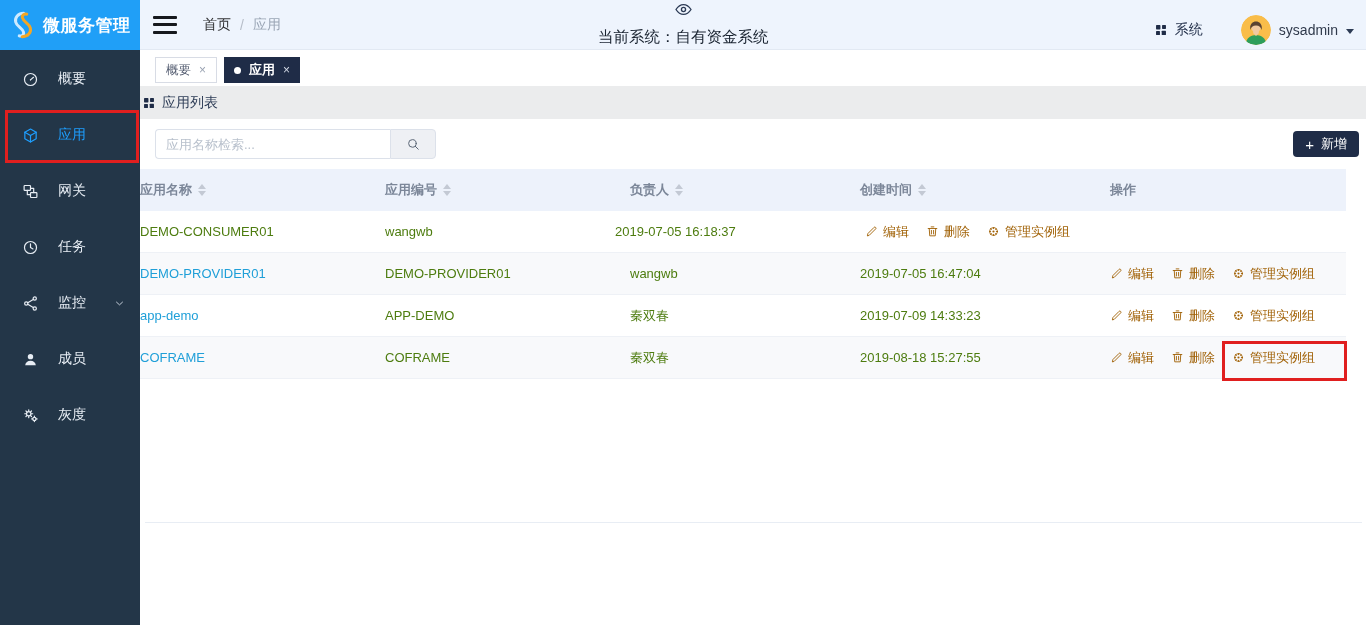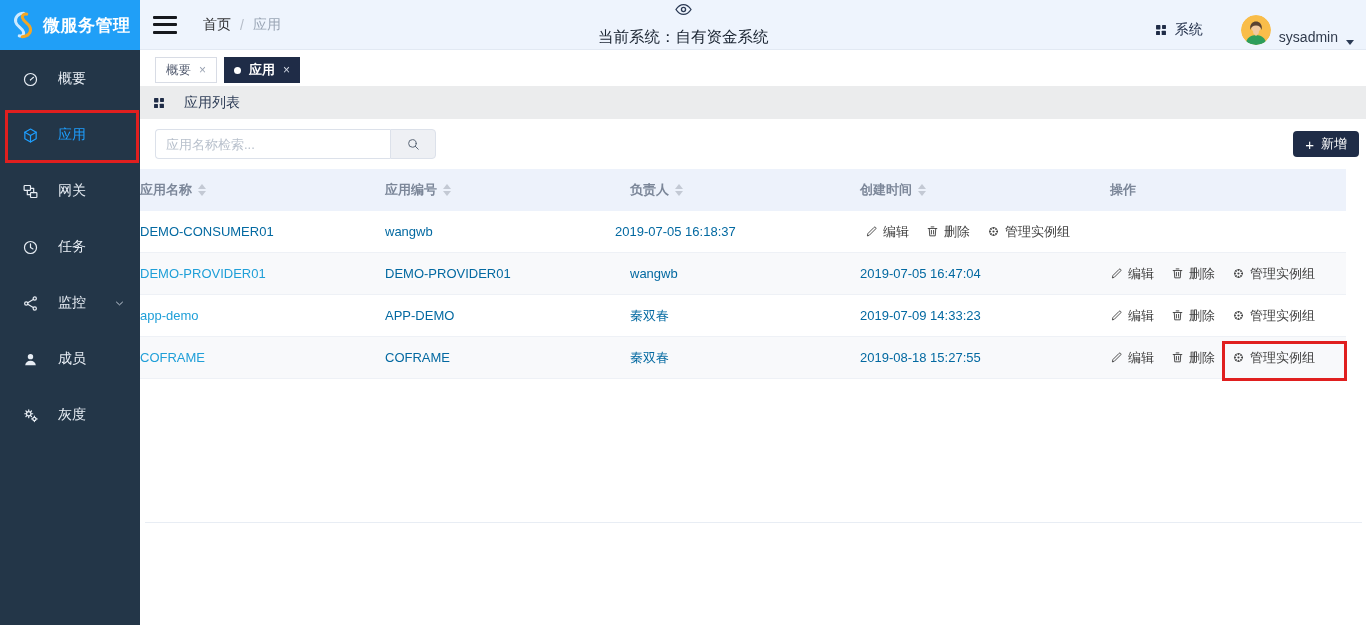--- a/index.html
+++ b/index.html
@@ -30,42 +30,42 @@
   .breadcrumb { margin-left:26px; font-size:14px; display:flex; gap:9px; align-items:center; }
   .bc-home { color:#303133; cursor:pointer; }
   .bc-sep { color:#b6bdc8; }
   .bc-cur { color:#9aa5b5; }
   .cur-sys { position:absolute; left:458px; top:0; height:50px; display:flex; align-items:center; gap:8px;
              color:#18222f; font-size:15.5px; font-weight:500;flex-direction:column; }
   .cur-sys .icn { width:19px; height:19px; color:#2c3b55; }
   .hdr-right { margin-left:auto; display:flex; align-items:center; padding-right:12px;margin-top:11px; }
   .sys-menu { display:flex; align-items:center; gap:7px; color:#1f2c47; font-size:14px; cursor:pointer; }
   .sys-menu .icn { width:14px; height:14px; }
-  .user-box { display:flex; align-items:flex-end; gap:8px; margin-left:38px; cursor:pointer; }
+  .user-box { display:flex; align-items:center; gap:8px; margin-left:38px; cursor:pointer; }
   .avatar { width:30px; height:30px; border-radius:50%; overflow:hidden; flex:none; }
   .avatar svg { width:100%; height:100%; display:block; }
   .username { color:#303a4c; font-size:14px; }
   .caret { width:0; height:0; border-left:4.5px solid transparent; border-right:4.5px solid transparent;
            border-top:5px solid #2c3b55; margin-top:2px; }
 
   
   .tabs-bar { position:absolute; left:140px; top:51px; width:1226px; height:35px; background:#fff;
               display:flex; align-items:flex-start; padding:6px 0 0 15px; gap:7px; }
   .tab { height:26px; display:inline-flex; align-items:center; gap:8px; padding:0 10px;
          font-size:12.5px; cursor:pointer; }
   .tab.inactive { background:#fff; border:1px solid #d8dce5; color:#515a6e; }
   .tab.inactive .tab-x { color:#9aa3b2; }
   .tab.active { background:#1f2c47; color:#fff; font-weight:bold; font-size:13px; }
   .tab.active .tab-x { color:#d3dae6; font-weight:normal; }
   .tab-dot { width:7px; height:7px; border-radius:50%; background:#fff; }
   .tab-x { font-size:12px; line-height:1; cursor:pointer; }
 
   
   .section-bar { position:absolute; left:140px; top:86px; width:1226px; height:33px; background:#ebeced;
-                 display:flex; align-items:center; padding-left:12px; gap:18px; }
+                 display:flex; align-items:center; padding-left:2px; gap:6px; }
   .section-bar .icn { width:14px; height:14px; color:#1f2c47; }
   .section-title { color:#2c3b55; font-size:14px; }
 
   
   .toolbar { position:absolute; left:140px; top:119px; width:1226px; height:50px; background:#fff; }
   .search-wrap { position:absolute; left:15px; top:10px; display:flex; }
   .search-input { width:235px; height:30px; border:1px solid #dce1ea; border-right:none;
                   border-radius:4px 0 0 4px; padding:0 10px; font-size:13px; color:#47506b;
                   outline:none; font-family:inherit; }
   .search-input::placeholder { color:#b8c0cc; }
@@ -83,24 +83,24 @@
   .t-head { height:42px; background:#edf2fb; display:flex; align-items:center; }
   .t-cell { display:flex; align-items:center; flex:none; }
   .c0{width:245px} .c1{width:245px} .c2{width:230px} .c3{width:250px} .c4{width:236px}
   .th-label { color:#7c8799; font-size:13px; font-weight:bold; }
   .sort { display:inline-flex; flex-direction:column; gap:2px; margin-left:6px; cursor:pointer; }
   .sort i { display:block; width:0; height:0; border-left:4px solid transparent; border-right:4px solid transparent; }
   .sort .up { border-bottom:5px solid #c3c9d4; }
   .sort .dn { border-top:5px solid #c3c9d4; }
   .t-row { height:42px; display:flex; align-items:center; border-bottom:1px solid #eef1f6; font-size:13px; background:#fff; }
   .t-row:nth-child(even) { background:#f8f9fb; }
-  .cell-text { color:#0369a1; }
+  .cell-text { color:#4d7c0f; }
   .name-link { color:#1f9fd8; text-decoration:none; cursor:pointer; }
   .actions { display:flex; gap:17px; }
-  .action { display:inline-flex; align-items:center; gap:5px; color:#404040; cursor:pointer; white-space:nowrap; }
+  .action { display:inline-flex; align-items:center; gap:5px; color:#a16207; cursor:pointer; white-space:nowrap; }
   .action .icn { width:13px; height:13px; }
 
   .divider { position:absolute; left:145px; top:522px; width:1217px; border-top:1px solid #e8edf4; }
 
   
   .red-rect { position:absolute; border:3px solid #e01f1f; pointer-events:none; z-index:20; }
   #red-sidebar { left:5px; top:110px; width:134px; height:53px; }
   #red-manage { left:1222px; top:341px; width:125px; height:40px; }
 </style>
 </head>

